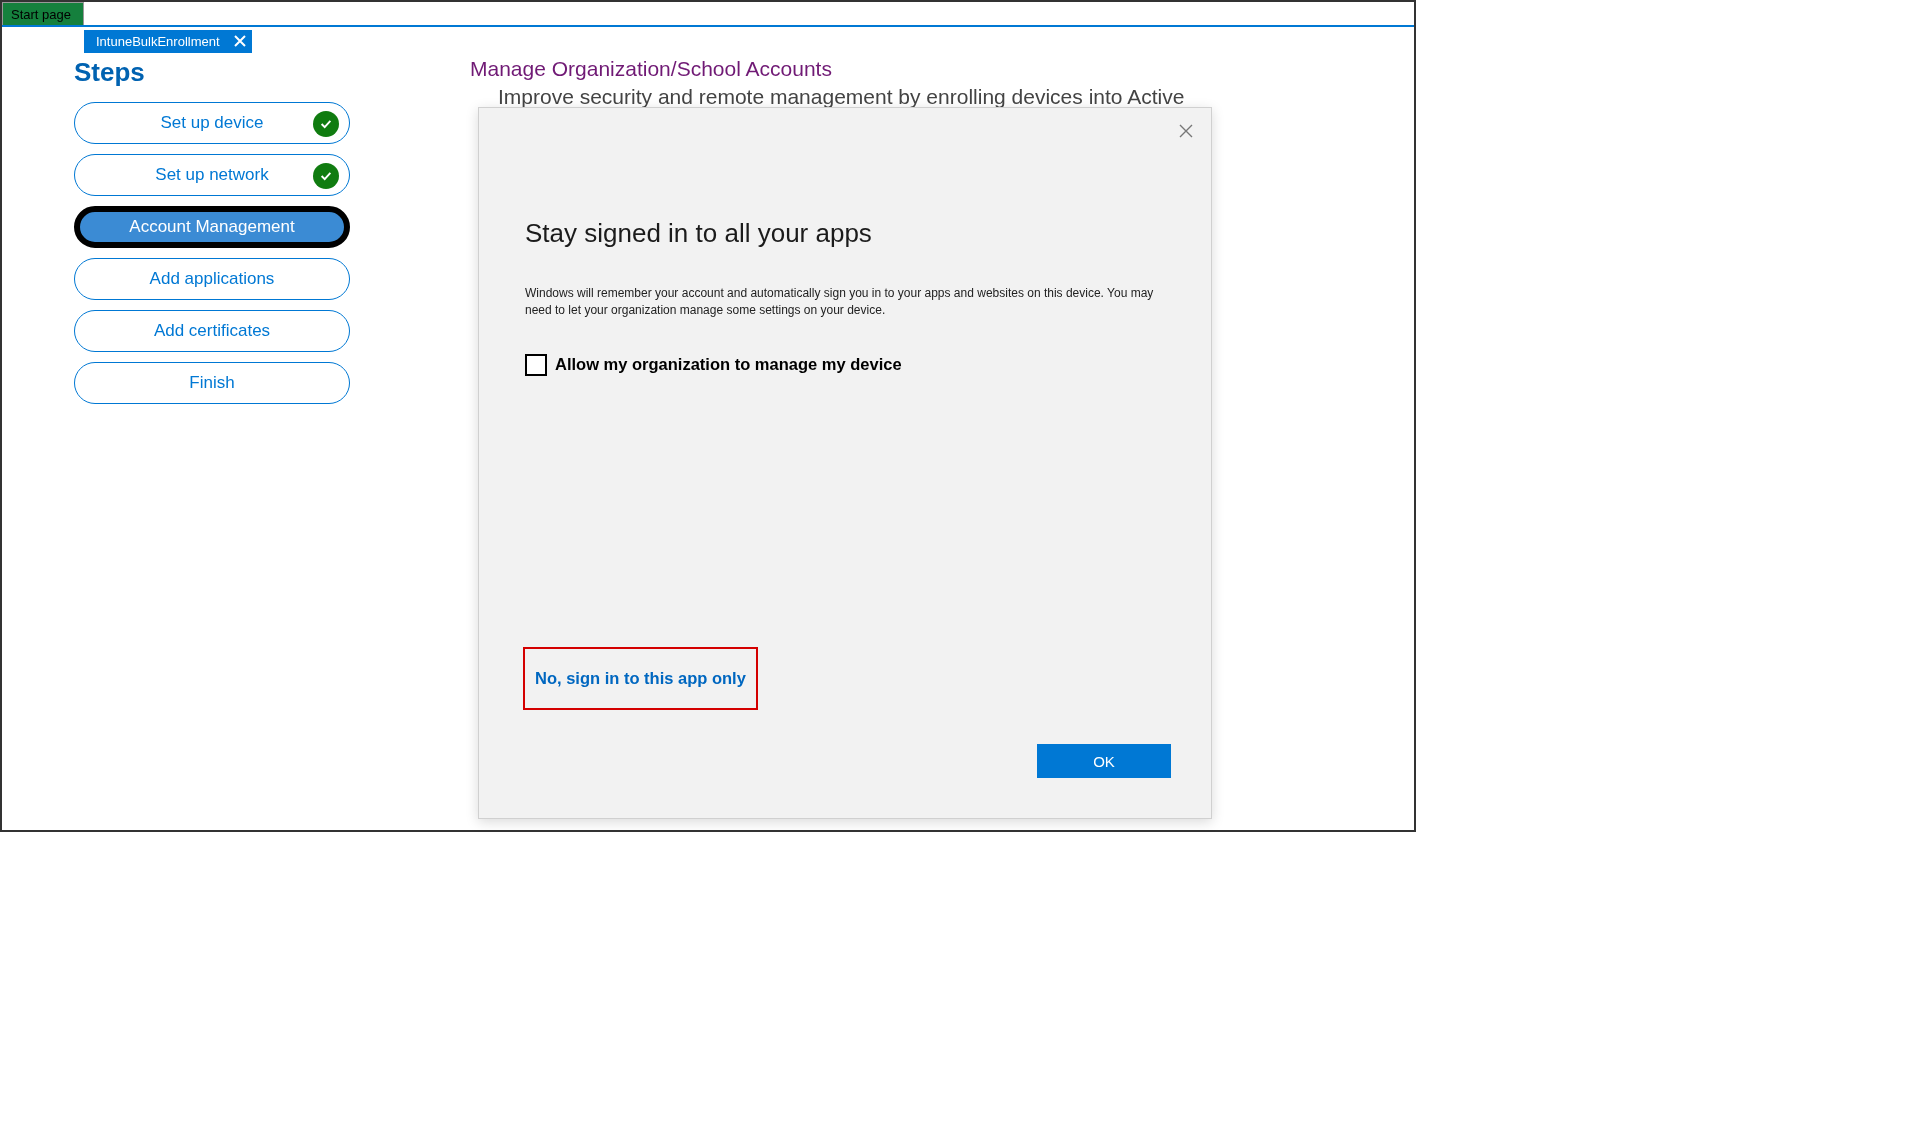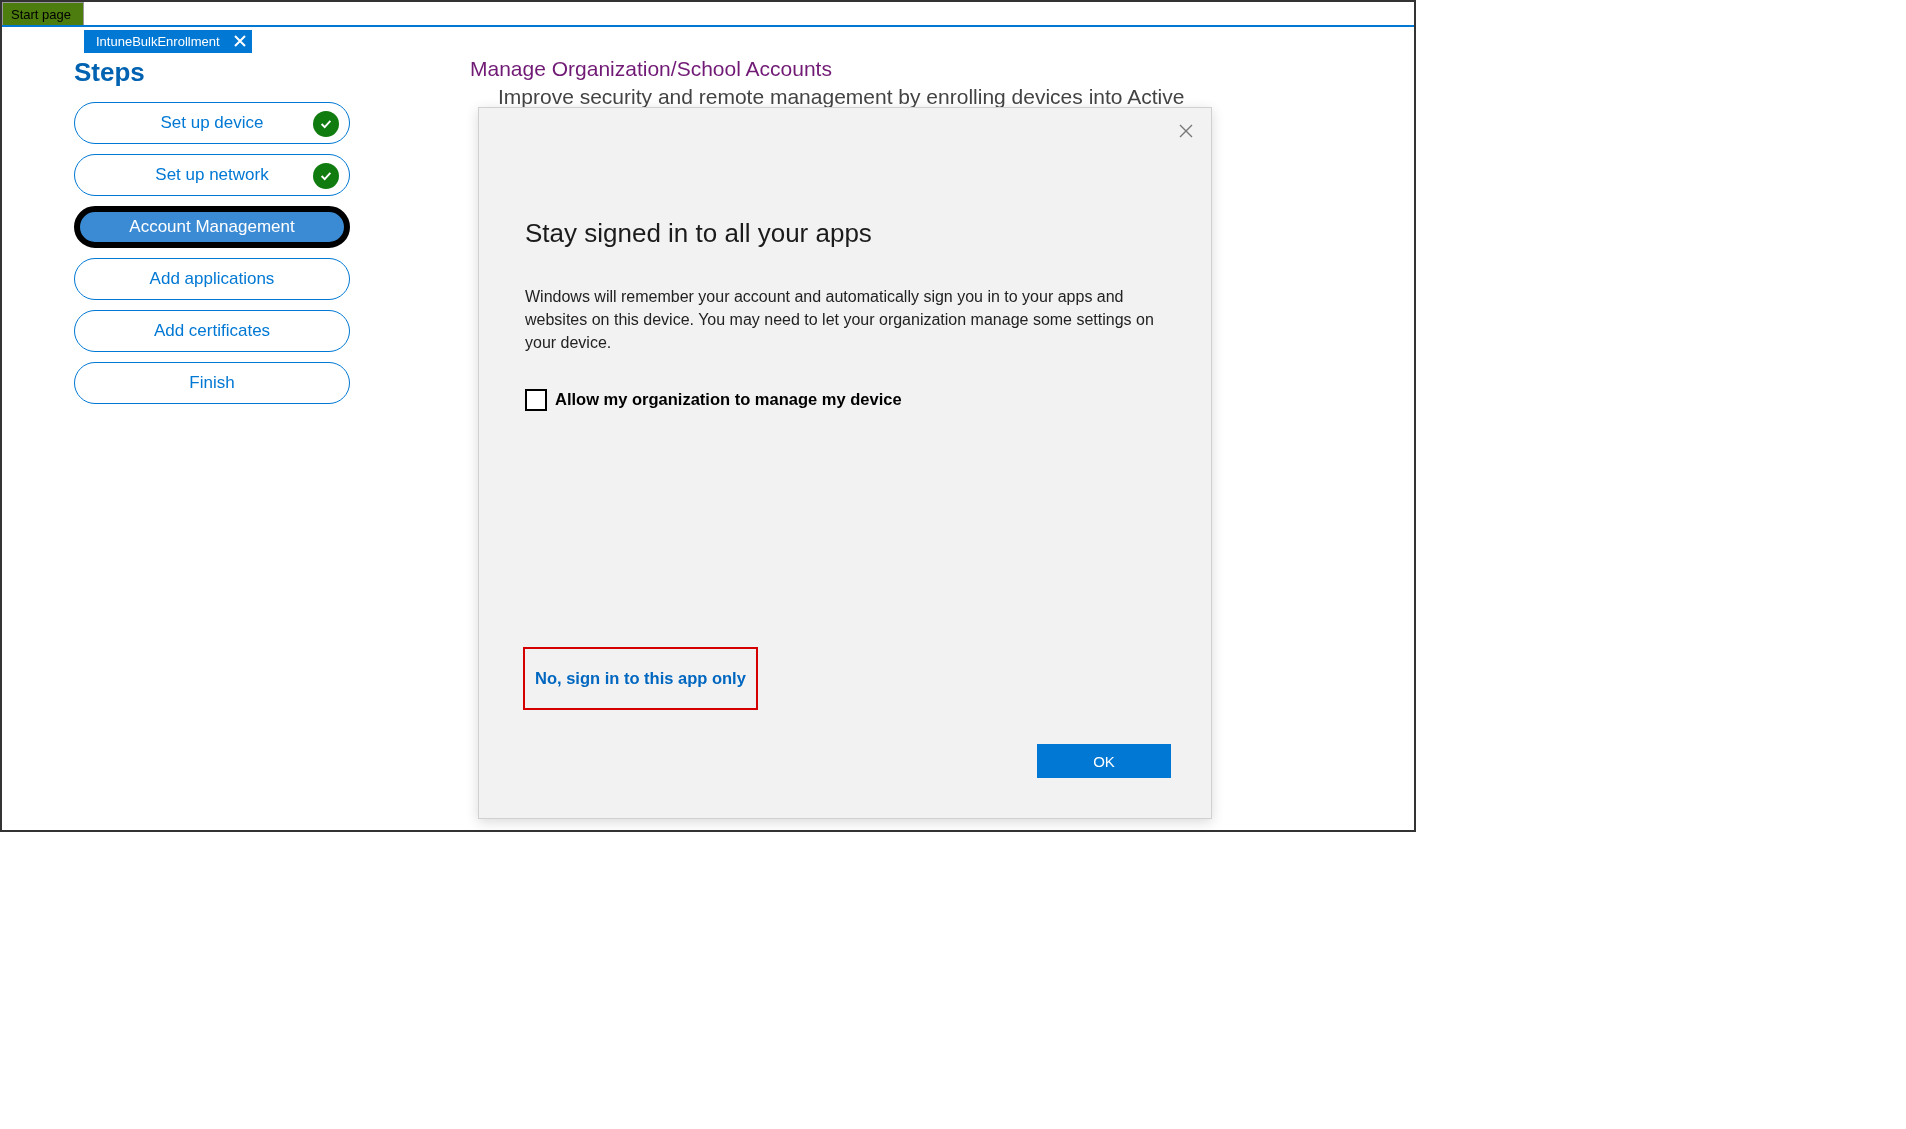--- a/index.html
+++ b/index.html
@@ -28,21 +28,21 @@
   .tab {
     display: flex;
     align-items: center;
     padding: 0 12px;
     font-size: 13px;
     height: 100%;
     border-right: 1px solid #999;
     cursor: pointer;
   }
   .tab.inactive {
-    background: #4d7c0f;
+    background: #15803d;
     color: #000;
     border: 1px solid #999;
     border-bottom: none;
     padding-left: 8px;
   }
   .tab.active {
     background: #0078d4;
     color: #ffffff;
     border: none;
     padding-right: 6px;
@@ -139,21 +139,21 @@
   .dialog-body {
     padding: 110px 46px 0 46px;
   }
   .dialog-title {
     font-size: 26px;
     color: #1b1b1b;
     font-weight: 400;
     margin-bottom: 28px;
   }
   .dialog-text {
-    font-size: 16px;
+    font-size: 12px;
     color: #222;
     line-height: 1.45;
     margin-bottom: 34px;
     margin-top: 36px;
   }
   .checkbox-row {
     display: flex;
     align-items: center;
     gap: 8px;
   }

